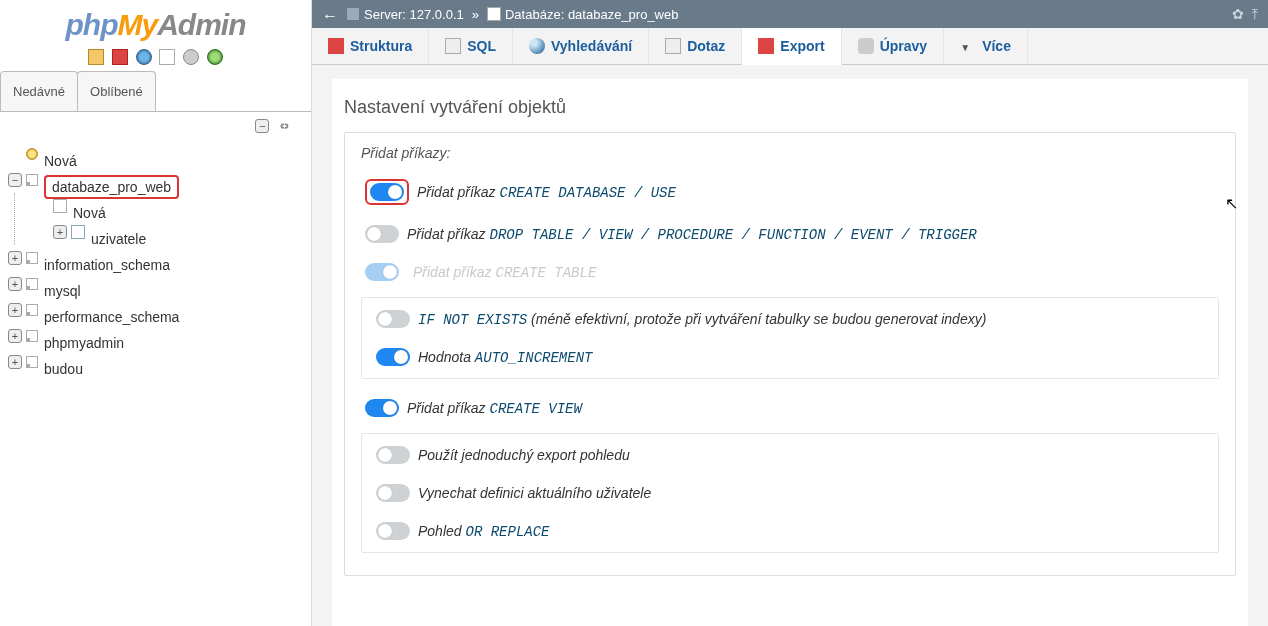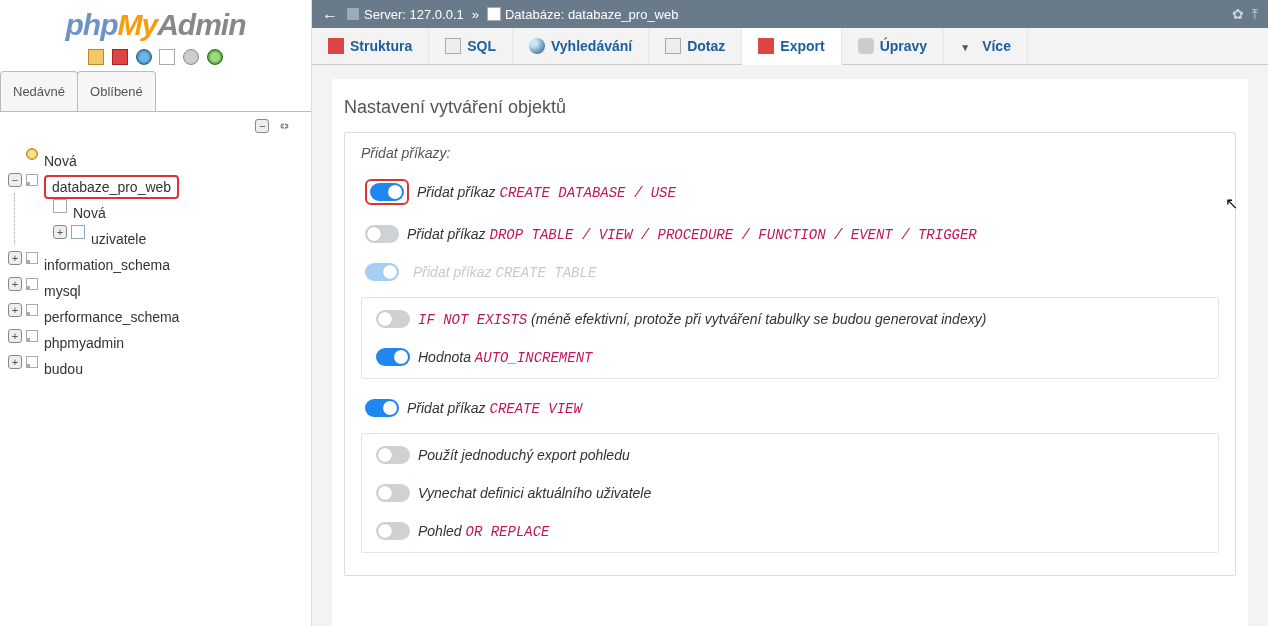--- a/index.html
+++ b/index.html
@@ -61,21 +61,21 @@
   .mico.imp{background:#d44;}
   .mico.ops{background:#ccc;border-radius:4px;}
   .mico.more::before{content:"▼";color:#555;font-size:10px;}
   .content { flex:1; background:#fff; margin:14px 20px 0 20px; overflow:auto; }
   .section-title { font-size: 18px; color: #555; margin: 18px 12px 14px; font-weight: normal;}
   .fieldset{border:1px solid #ddd; border-radius:2px; margin:0 12px 4px;font-style:italic;}
   .fieldset .legend{font-size:14px; color:#555; padding:12px 16px 8px;}
   .options{padding:0 16px 12px;}
   .opt{display:flex; align-items:center; gap:8px; padding:10px 4px; font-size:14px; color:#333;}
   .opt.disabled{color:#c7c9cb;gap:14px;}
-  .opt .code{font-family: "Courier New", monospace; color:#be185d;}
+  .opt .code{font-family: "Courier New", monospace; color:#0c4a6e;}
   .opt.disabled .code{color:#c7c9cb;}
   .subbox{border:1px solid #e5e5e5; border-radius:2px; margin:6px 0 10px; padding:2px 10px;}
   .highlight-box{border:2px solid #d33; border-radius:6px; padding:2px 3px; display:inline-flex; align-items:center;}
   
   .toggle{position:relative; width:34px; height:18px; border-radius:10px; background:#cfd2d5; display:inline-block; flex-shrink:0;}
   .toggle .knob{position:absolute; width:14px; height:14px; border-radius:50%; background:#fff; top:2px; left:2px; transition:none; box-shadow:0 0 1px rgba(0,0,0,0.3);}
   .toggle.on{background:#1e87f0;}
   .toggle.on .knob{left:18px;}
   .toggle.disabled.on{background:#a6cff5;}
   .cursor{position:absolute; left:1225px; top:194px; font-size:16px; color:#000; pointer-events:none;}

